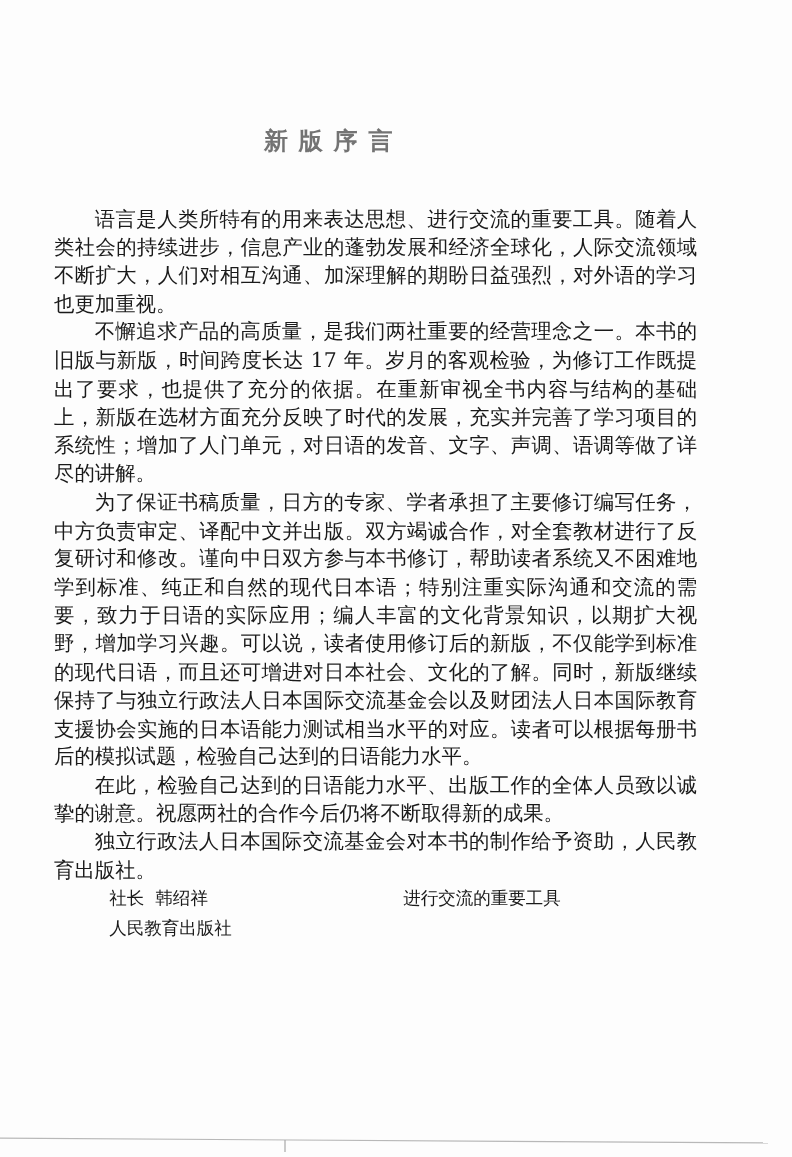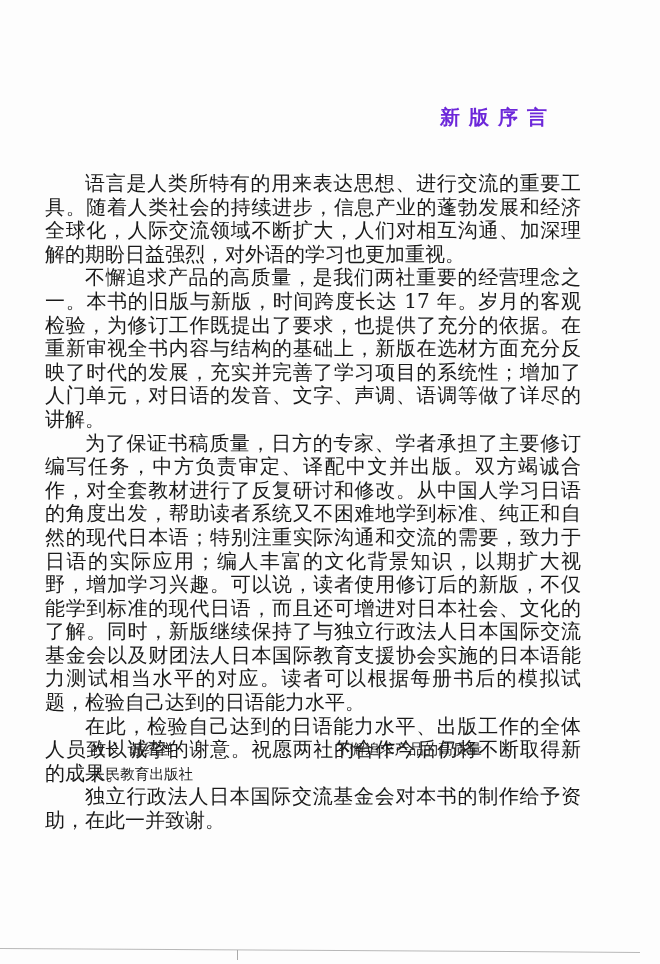--- a/index.html
+++ b/index.html
@@ -2,27 +2,27 @@
 <html><head>
 <meta charset="utf-8">
 <style>
   html, body { margin: 0; padding: 0; }
   body {
     width: 660px; height: 964px; background: #fdfdfd; position: relative; overflow: hidden;
     font-family: "DejaVu Serif", "Liberation Serif", serif; color: #1a1a1a;
   }
   .page { position: absolute; left: 0; top: 0; width: 660px; height: 964px; }
   .title {
-    position: absolute; top: 104px; left: 0; width: 556px; text-align: right;
+    position: absolute; top: 104px; left: 0; width: 556px; text-align: center;
     font-family: "DejaVu Sans", "Liberation Sans", sans-serif;
-    font-size: 20px; font-weight: bold; letter-spacing: 9px; color: #6d28d9;
+    font-size: 20px; font-weight: bold; letter-spacing: 9px; color: #737373;
   }
   .body-text {
     position: absolute; left: 45px; top: 172px; width: 536px;
-    font-size: 20px; line-height: 23.6px; text-align: justify;
+    font-size: 17px; line-height: 23.6px; text-align: justify;
   }
   .para { margin: 0; text-indent: 2em; }
   .sig { position: absolute; font-size: 14.6px; line-height: 25px; }
   .sig-left { left: 91px; top: 736px; }
   .sig-right { left: 336px; top: 736px; }
   .sig-line { display: block; white-space: pre; }
   .bottom-rule {
     position: absolute; left: 0; top: 948px; width: 640px; height: 1px;
     background: #b8b8b8; transform: rotate(0.35deg); transform-origin: left;
   }
@@ -30,29 +30,29 @@
 </style>
 </head>
 <body>
 
 <div class="page">
   <div class="title">新版序言</div>
 
   <div class="body-text">
     <p class="para">语言是人类所特有的用来表达思想、进行交流的重要工具。随着人类社会的持续进步，信息产业的蓬勃发展和经济全球化，人际交流领域不断扩大，人们对相互沟通、加深理解的期盼日益强烈，对外语的学习也更加重视。</p>
     <p class="para">不懈追求产品的高质量，是我们两社重要的经营理念之一。本书的旧版与新版，时间跨度长达 17 年。岁月的客观检验，为修订工作既提出了要求，也提供了充分的依据。在重新审视全书内容与结构的基础上，新版在选材方面充分反映了时代的发展，充实并完善了学习项目的系统性；增加了人门单元，对日语的发音、文字、声调、语调等做了详尽的讲解。</p>
-    <p class="para">为了保证书稿质量，日方的专家、学者承担了主要修订编写任务，中方负责审定、译配中文并出版。双方竭诚合作，对全套教材进行了反复研讨和修改。从中国人学习日语的角度出发，帮助读者系统又不困难地学到标准、纯正和自然的现代日本语；特别注重实际沟通和交流的需要，致力于日语的实际应用；编人丰富的文化背景知识，以期扩大视野，增加学习兴趣。可以说，读者使用修订后的新版，不仅能学到标准的现代日语，而且还可增进对日本社会、文化的了解。同时，新版继续保持了与独立行政法人日本国际交流基金会以及财团法人日本国际教育支援协会实施的日本语能力测试相当水平的对应。读者可以根据每册书后的模拟试题，检验自己达到的日语能力水平。</p>
+    <p class="para">为了保证书稿质量，日方的专家、学者承担了主要修订编写任务，中方负责审定、译配中文并出版。双方竭诚合作，对全套教材进行了反复研讨和修改。谨向中日双方参与本书修订，帮助读者系统又不困难地学到标准、纯正和自然的现代日本语；特别注重实际沟通和交流的需要，致力于日语的实际应用；编人丰富的文化背景知识，以期扩大视野，增加学习兴趣。可以说，读者使用修订后的新版，不仅能学到标准的现代日语，而且还可增进对日本社会、文化的了解。同时，新版继续保持了与独立行政法人日本国际交流基金会以及财团法人日本国际教育支援协会实施的日本语能力测试相当水平的对应。读者可以根据每册书后的模拟试题，检验自己达到的日语能力水平。</p>
     <p class="para">在此，检验自己达到的日语能力水平、出版工作的全体人员致以诚挚的谢意。祝愿两社的合作今后仍将不断取得新的成果。</p>
-    <p class="para">独立行政法人日本国际交流基金会对本书的制作给予资助，在此一并致谢。</p>
+    <p class="para">独立行政法人日本国际交流基金会对本书的制作给予资助，人民教育出版社。</p>
   </div>
 
   <div class="sig sig-left">
     <span class="sig-line">社长  韩绍祥</span>
     <span class="sig-line">人民教育出版社</span>
   </div>
 
   <div class="sig sig-right">
-    <span class="sig-line">不懈追求产品的高质量</span>
+    <span class="sig-line">进行交流的重要工具</span>
   </div>
 
   <div class="bottom-rule"></div>
   <div class="bottom-tick"></div>
 </div>
 
 </body></html>

